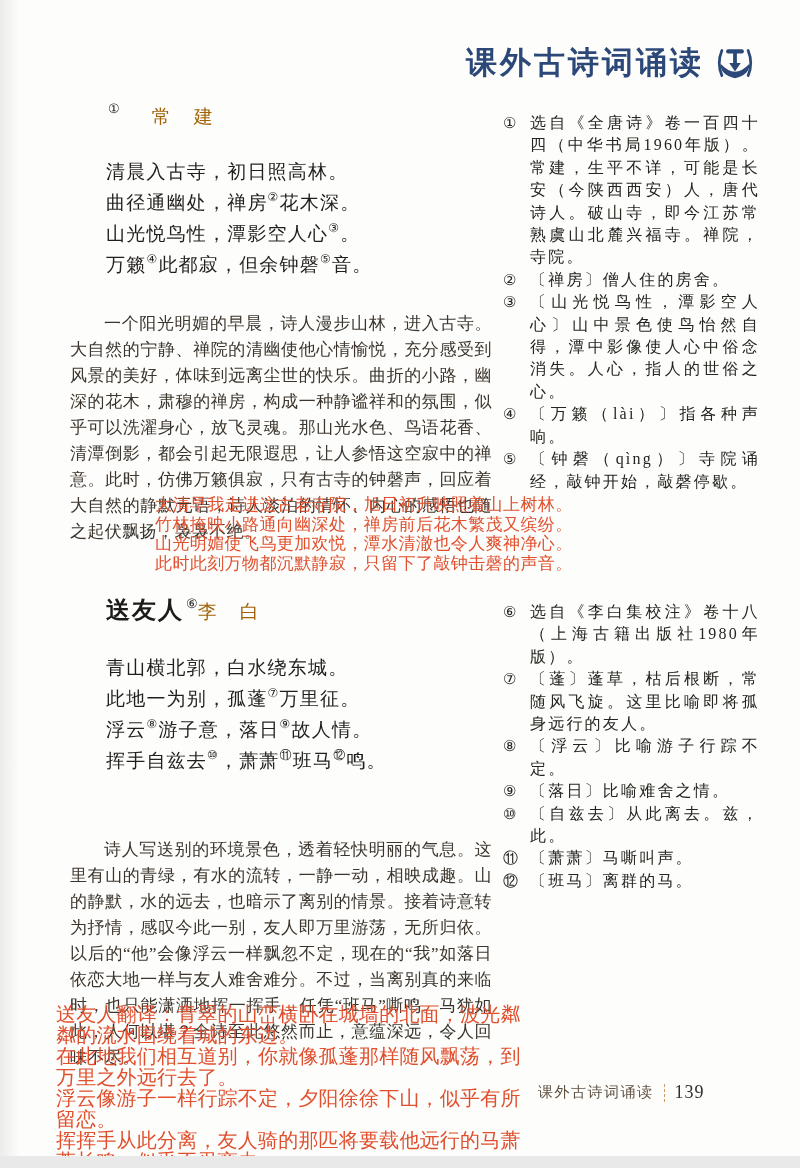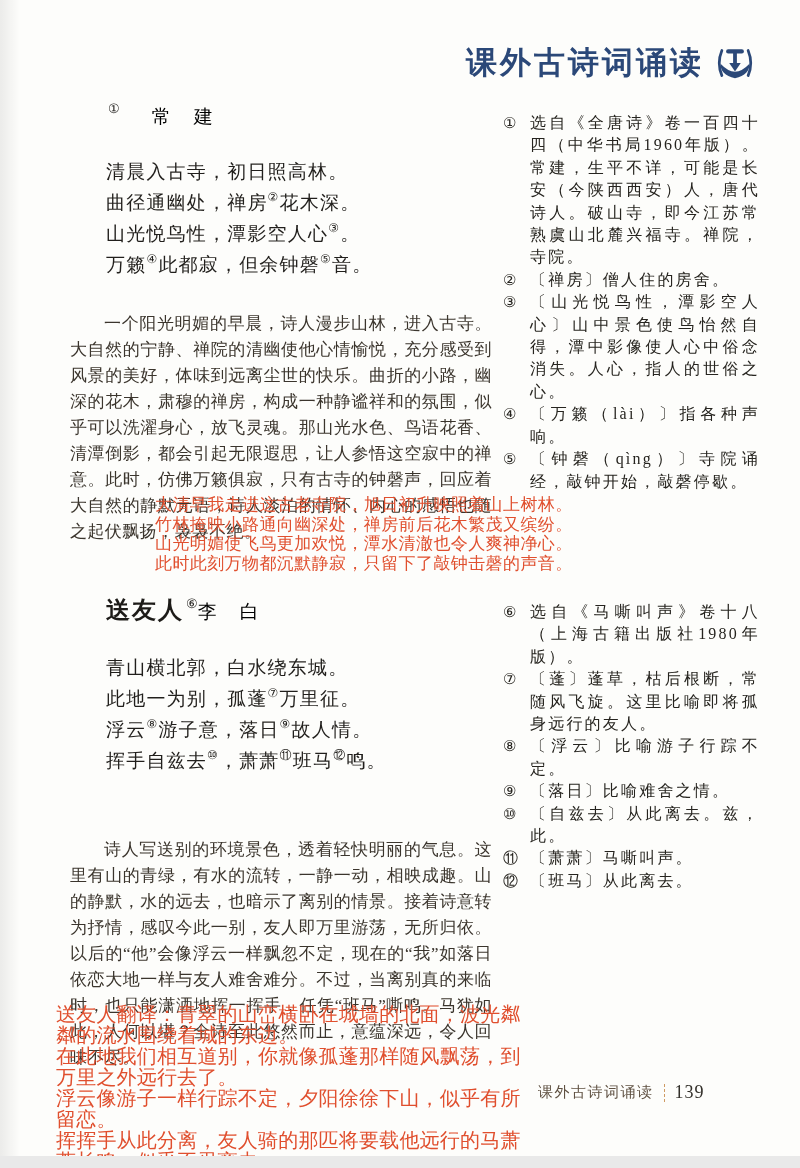--- a/index.html
+++ b/index.html
@@ -13,21 +13,21 @@
   .hdr-title{font-size:31px;font-weight:bold;color:#2b4878;letter-spacing:3px;}
   .anchor-wrap{width:42px;height:42px;display:flex;align-items:center;justify-content:center;}
 
   
   .poem-sec{position:absolute;left:106px;width:400px;}
   #poem1-sec{top:104px;}
   #poem2-sec{top:594px;}
   .title-row{display:flex;align-items:baseline;}
   .poem-title{font-size:24px;font-weight:bold;color:#1d1b18;letter-spacing:2px;}
   .title-sup{font-size:13px;color:#1d1b18;position:relative;top:-10px;margin-left:2px;}
-  .poem-author{font-size:19px;color:#000000;letter-spacing:2px;}
+  .poem-author{font-size:19px;color:#a16207;letter-spacing:2px;}
   #poem1-sec .poem-author{margin-left:32px;}
   #poem2-sec .poem-author{}
   .poem-lines{margin-top:26px;font-size:19px;line-height:31px;color:#211f1c;letter-spacing:1.2px;}
   .poem-lines sup{font-size:12px;line-height:0;position:relative;top:-1px;}
 
   
   .analysis{position:absolute;left:70px;width:422px;font-size:17px;line-height:26px;
     color:#3b352d;text-indent:2em;text-align:justify;letter-spacing:0.4px;}
   #analysis1{top:311px;}
   #analysis2{top:837px;}
@@ -140,21 +140,21 @@
     </div>
     <div class="note">
       <span class="note-num">⑤</span>
       <span class="note-text">〔钟磬（qìng）〕寺院诵经，敲钟开始，敲磬停歇。</span>
     </div>
   </div>
 
   <div class="notes" id="notes2">
     <div class="note">
       <span class="note-num">⑥</span>
-      <span class="note-text">选自《马嘶叫声》卷十八（上海古籍出版社1980年版）。</span>
+      <span class="note-text">选自《李白集校注》卷十八（上海古籍出版社1980年版）。</span>
     </div>
     <div class="note">
       <span class="note-num">⑦</span>
       <span class="note-text">〔蓬〕蓬草，枯后根断，常随风飞旋。这里比喻即将孤身远行的友人。</span>
     </div>
     <div class="note">
       <span class="note-num">⑧</span>
       <span class="note-text">〔浮云〕比喻游子行踪不定。</span>
     </div>
     <div class="note">
@@ -164,21 +164,21 @@
     <div class="note">
       <span class="note-num">⑩</span>
       <span class="note-text">〔自兹去〕从此离去。兹，此。</span>
     </div>
     <div class="note">
       <span class="note-num">⑪</span>
       <span class="note-text">〔萧萧〕马嘶叫声。</span>
     </div>
     <div class="note">
       <span class="note-num">⑫</span>
-      <span class="note-text">〔班马〕从此离去。</span>
+      <span class="note-text">〔班马〕离群的马。</span>
     </div>
   </div>
 
   <div class="footer">
     <span class="footer-label">课外古诗词诵读</span>
     <span class="footer-divider"></span>
     <span class="footer-page">139</span>
   </div>
 
 </div>

